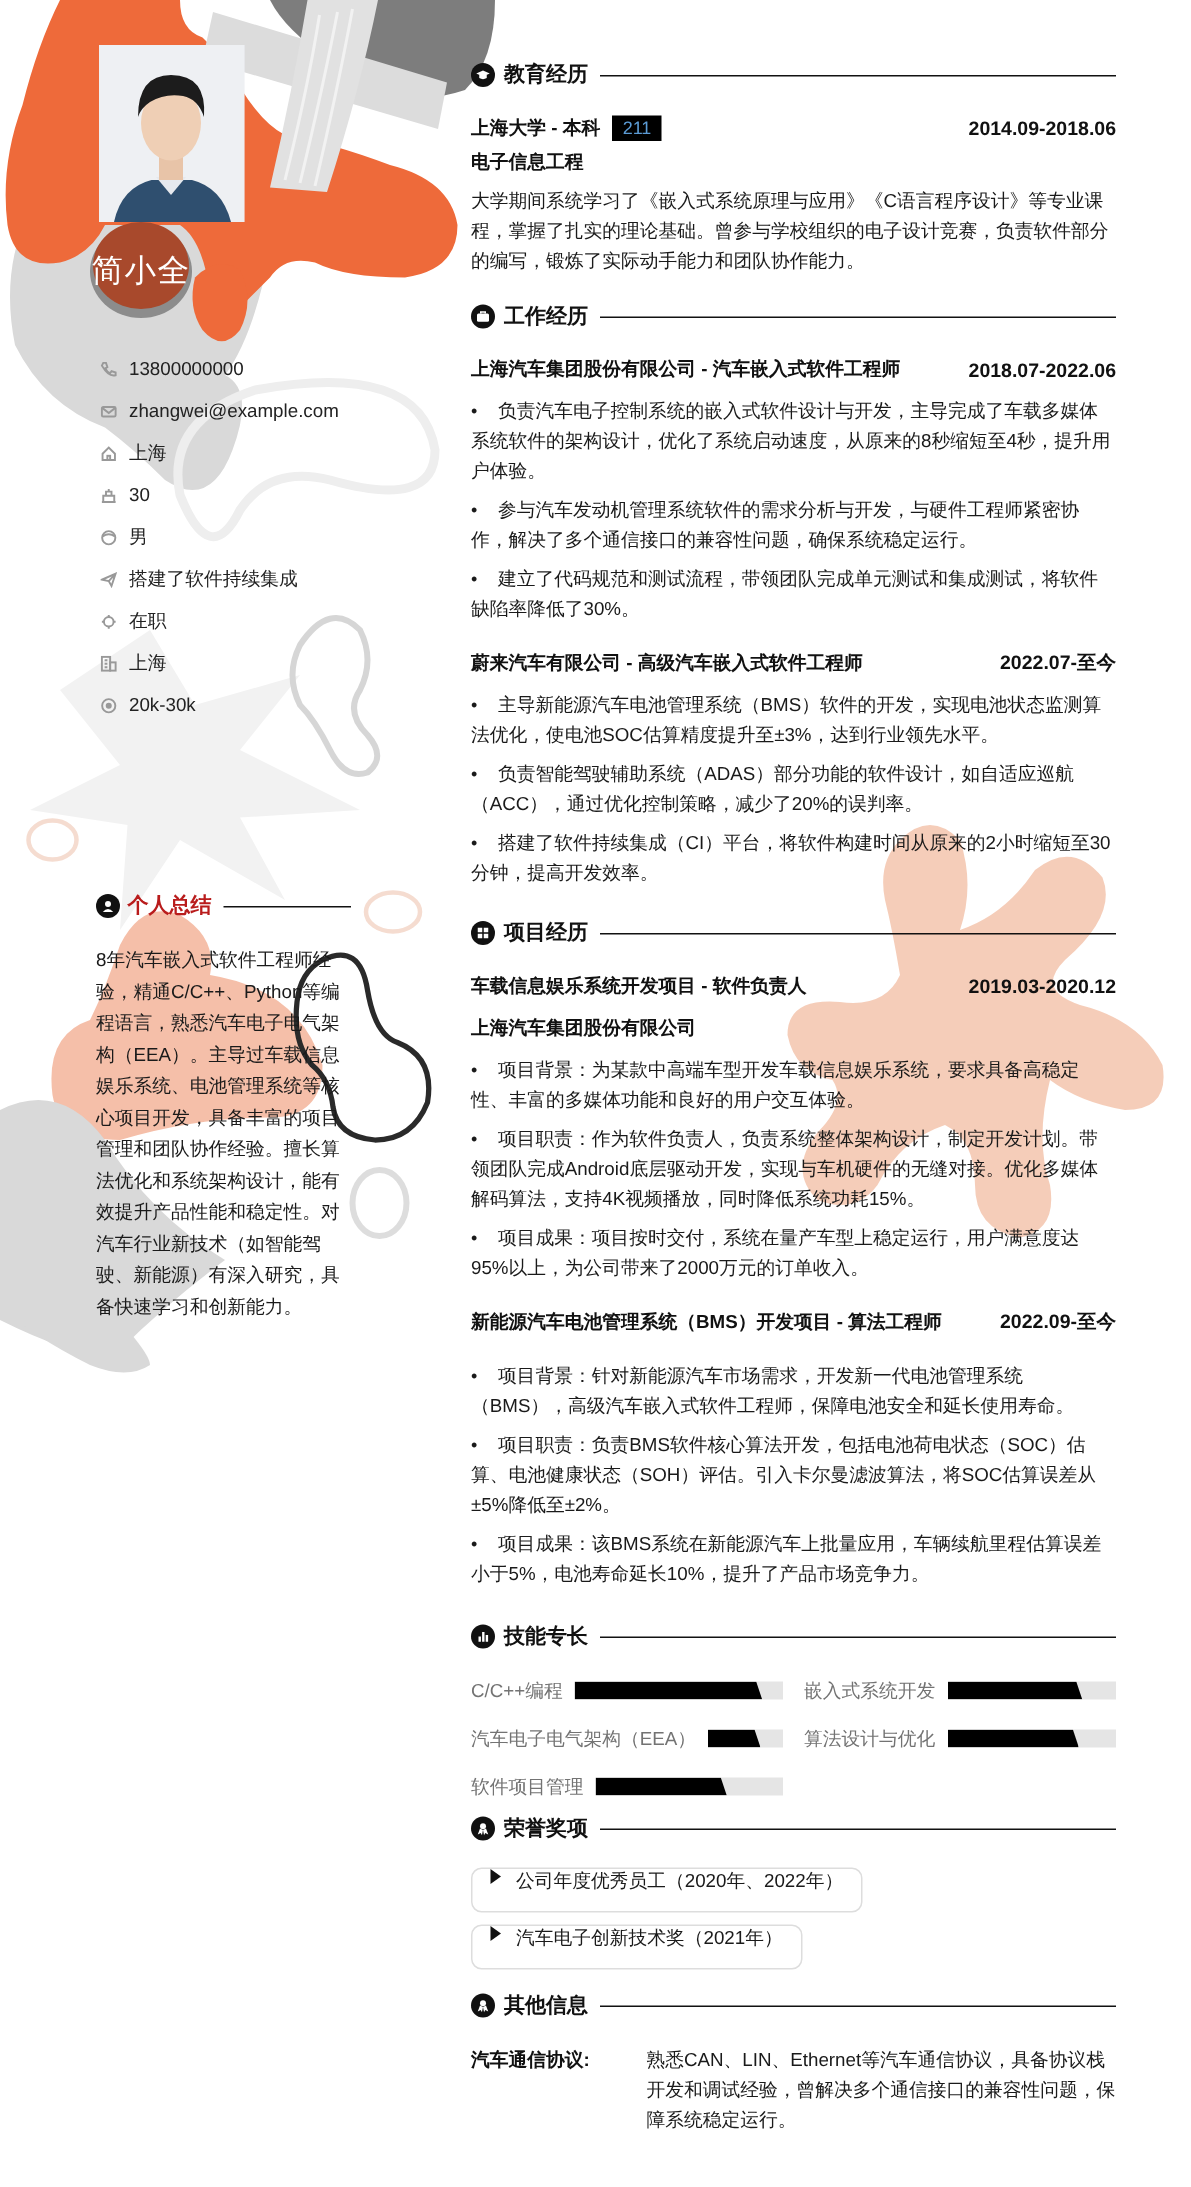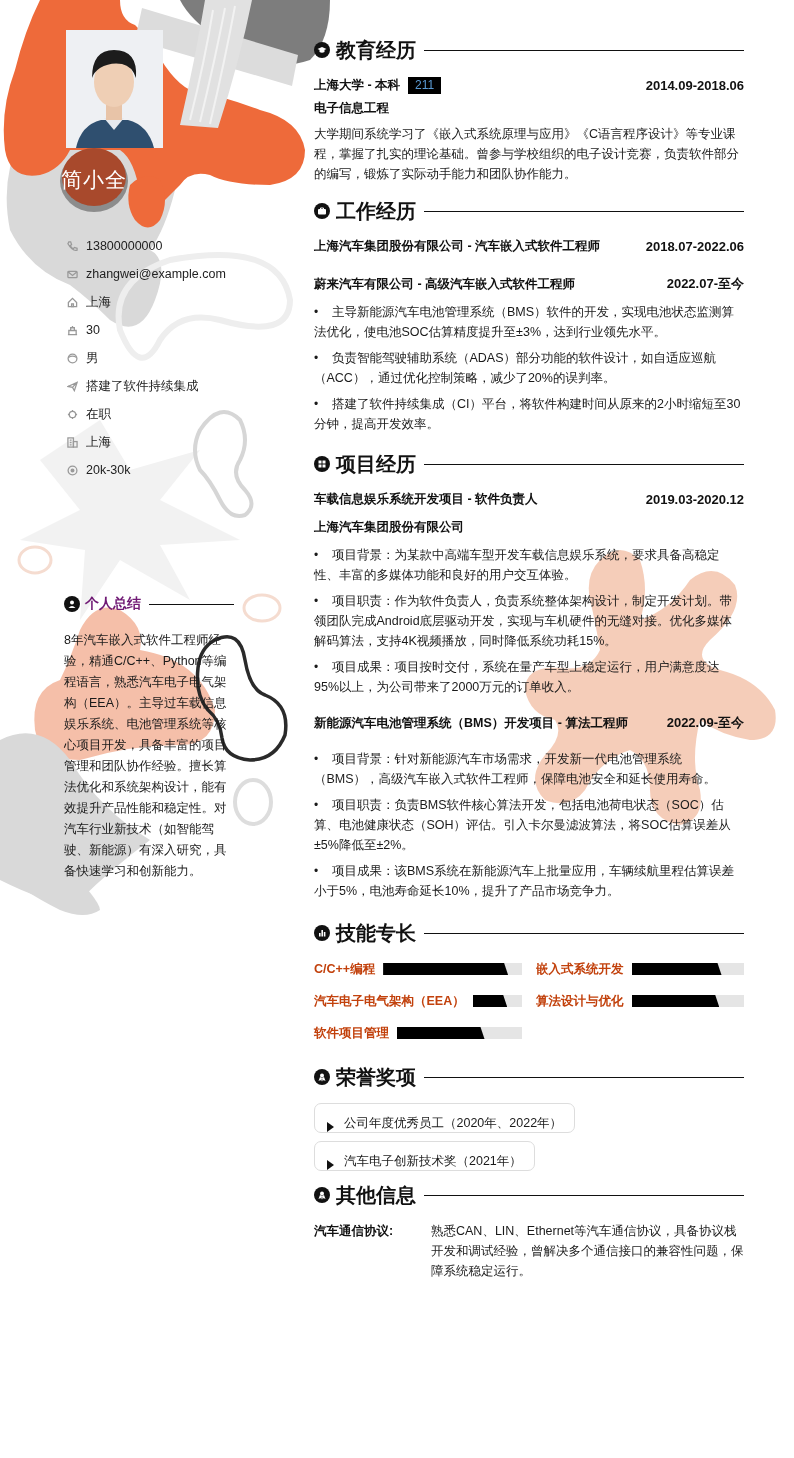--- a/index.html
+++ b/index.html
@@ -19,52 +19,52 @@
   .name-badge .txt { position: absolute; left: 0; top: 18px; width: 72px; text-align: center; color: #fff; font-size: 21px; letter-spacing: 1px; }
 
   .info-list { position: absolute; left: 50px; top: 232px; list-style: none; }
   .info-list li { height: 28px; display: flex; align-items: center; font-size: 12.5px; color: #222; }
   .info-list .ico { width: 12px; height: 12px; margin-right: 8px; display: inline-flex; align-items: center; justify-content: center; }
   .info-list svg { width: 11px; height: 11px; stroke: #999; fill: none; stroke-width: 1.4; }
 
   .summary { position: absolute; left: 48px; top: 594px; width: 170px; }
   .sec-title-l { display: flex; align-items: center; height: 20px; }
   .sec-title-l .icon { width: 16px; height: 16px; border-radius: 50%; background: #111; margin-right: 5px; display: inline-flex; align-items: center; justify-content: center; }
-  .sec-title-l .label { font-size: 14px; font-weight: bold; color: #701a75; }
+  .sec-title-l .label { font-size: 14px; font-weight: bold; color: #b91c1c; }
   .sec-title-l .line { flex: 1; height: 1px; background: #111; margin-left: 8px; }
   .summary p { margin-top: 16px; font-size: 12.5px; line-height: 21px; color: #1a1a1a; width: 165px; }
 
   
   .right { position: absolute; left: 314px; top: 40px; width: 430px; z-index: 2; }
   .sec { margin-bottom: 0; }
   .sec-title { display: flex; align-items: center; height: 20px; }
   .sec-title .icon { width: 16px; height: 16px; border-radius: 50%; background: #111; margin-right: 6px; display: inline-flex; align-items: center; justify-content: center; }
   .sec-title .icon svg { width: 10px; height: 10px; }
-  .sec-title .label { font-size: 20px; font-weight: bold; color: #111; text-align: center; }
+  .sec-title .label { font-size: 14px; font-weight: bold; color: #111; text-align: center; }
   .sec-title .line { flex: 1; height: 1px; background: #111; margin-left: 8px; }
 
   .row-head { display: flex; justify-content: space-between; align-items: center; font-weight: bold; font-size: 12.5px; color: #111; height: 20px; }
   .row-head .date { font-size: 13px; }
   .tag211 { display: inline-block; background: #000000; color: #5b9bd5; font-weight: normal; font-size: 12px; padding: 0 7px; margin-left: 8px; height: 17px; line-height: 17px; }
   .sub { font-weight: bold; font-size: 12.5px; height: 20px; line-height: 20px; color: #111; }
   .para { font-size: 12.5px; line-height: 20px; color: #1a1a1a; }
   ul.bullets { list-style: none; }
   ul.bullets li { position: relative; font-size: 12.5px; line-height: 20px; color: #1a1a1a; padding-left: 0; text-indent: 18px; margin-bottom: 6px; }
   ul.bullets li::before { content: "•"; position: absolute; left: 0; top: 0; text-indent: 0; font-size: 12px; }
 
   
   .skills { display: grid; grid-template-columns: 208px 208px; column-gap: 14px; row-gap: 12px; margin-top: 16px; }
   .skill { display: flex; align-items: center; height: 20px; }
-  .skill .sname { font-size: 12.5px; font-weight: bold; color: #c2410c; margin-right: 8px; white-space: nowrap; }
+  .skill .sname { font-size: 12.5px; font-weight: normal; color: #737373; margin-right: 8px; white-space: nowrap; }
   .skill .bar { flex: 1; height: 12px; background: #e5e5e5; position: relative; }
   .skill .fill { position: absolute; left: 0; top: 0; height: 12px; background: #000; clip-path: polygon(0 0, calc(100% - 4px) 0, 100% 100%, 0 100%); }
 
   
   .awards { margin-top: 16px; }
-  .award { display: inline-flex; align-items: flex-end; height: 30px; border: 1px solid #ddd; border-radius: 7px; padding: 0 12px; font-size: 12.5px; color: #1a1a1a; margin-bottom: 8px; }
+  .award { display: inline-flex; align-items: flex-start; height: 30px; border: 1px solid #ddd; border-radius: 7px; padding: 0 12px; font-size: 12.5px; color: #1a1a1a; margin-bottom: 8px; }
   .award .tri { width: 0; height: 0; border-left: 7px solid #111; border-top: 5px solid transparent; border-bottom: 5px solid transparent; margin-right: 10px; }
 
   .other-row { display: flex; margin-top: 16px; gap: 33px; }
   .other-row .k { font-weight: bold; font-size: 12.5px; line-height: 20px; width: 84px; flex-shrink: 0; color: #111; }
   .other-row .v { font-size: 12.5px; line-height: 20px; color: #1a1a1a; width: 346px; }
 </style>
 </head>
 <body>
 
 <svg class="deco" viewBox="0 0 794 1458" xmlns="http://www.w3.org/2000/svg">
@@ -251,20 +251,25 @@
       </span>
       <span class="label">工作经历</span>
       <span class="line"></span>
     </div>
     <div style="height:15px"></div>
     <div class="row-head">
       <span>上海汽车集团股份有限公司 - 汽车嵌入式软件工程师</span>
       <span class="date">2018.07-2022.06</span>
     </div>
     <div style="height:8px"></div>
+    <ul class="bullets">
+      <li>负责汽车电子控制系统的嵌入式软件设计与开发，主导完成了车载多媒体系统软件的架构设计，优化了系统启动速度，从原来的8秒缩短至4秒，提升用户体验。</li>
+      <li>参与汽车发动机管理系统软件的需求分析与开发，与硬件工程师紧密协作，解决了多个通信接口的兼容性问题，确保系统稳定运行。</li>
+      <li>建立了代码规范和测试流程，带领团队完成单元测试和集成测试，将软件缺陷率降低了30%。</li>
+    </ul>
     <div style="height:10px"></div>
     <div class="row-head">
       <span>蔚来汽车有限公司 - 高级汽车嵌入式软件工程师</span>
       <span class="date">2022.07-至今</span>
     </div>
     <div style="height:8px"></div>
     <ul class="bullets">
       <li>主导新能源汽车电池管理系统（BMS）软件的开发，实现电池状态监测算法优化，使电池SOC估算精度提升至±3%，达到行业领先水平。</li>
       <li>负责智能驾驶辅助系统（ADAS）部分功能的软件设计，如自适应巡航（ACC），通过优化控制策略，减少了20%的误判率。</li>
       <li>搭建了软件持续集成（CI）平台，将软件构建时间从原来的2小时缩短至30分钟，提高开发效率。</li>
@@ -350,21 +355,21 @@
       </div>
       <div class="skill">
         <span class="sname">软件项目管理</span>
         <span class="bar">
             <span class="fill" style="width: 70%;"></span>
           </span>
       </div>
     </div>
   </section>
 
-  <section class="sec" style="margin-top:24px">
+  <section class="sec" style="margin-top:8px">
     <div class="sec-title">
       <span class="icon">
         <svg viewBox="0 0 10 10">
             <circle cx="5" cy="3.5" r="2" fill="#fff"></circle>
             <path d="M3 5 L1.5 9 L3.5 8 L4.3 9.5 L5 6 Z M7 5 L8.5 9 L6.5 8 L5.7 9.5 L5 6 Z" fill="#fff"></path>
           </svg>
       </span>
       <span class="label">荣誉奖项</span>
       <span class="line"></span>
     </div>

